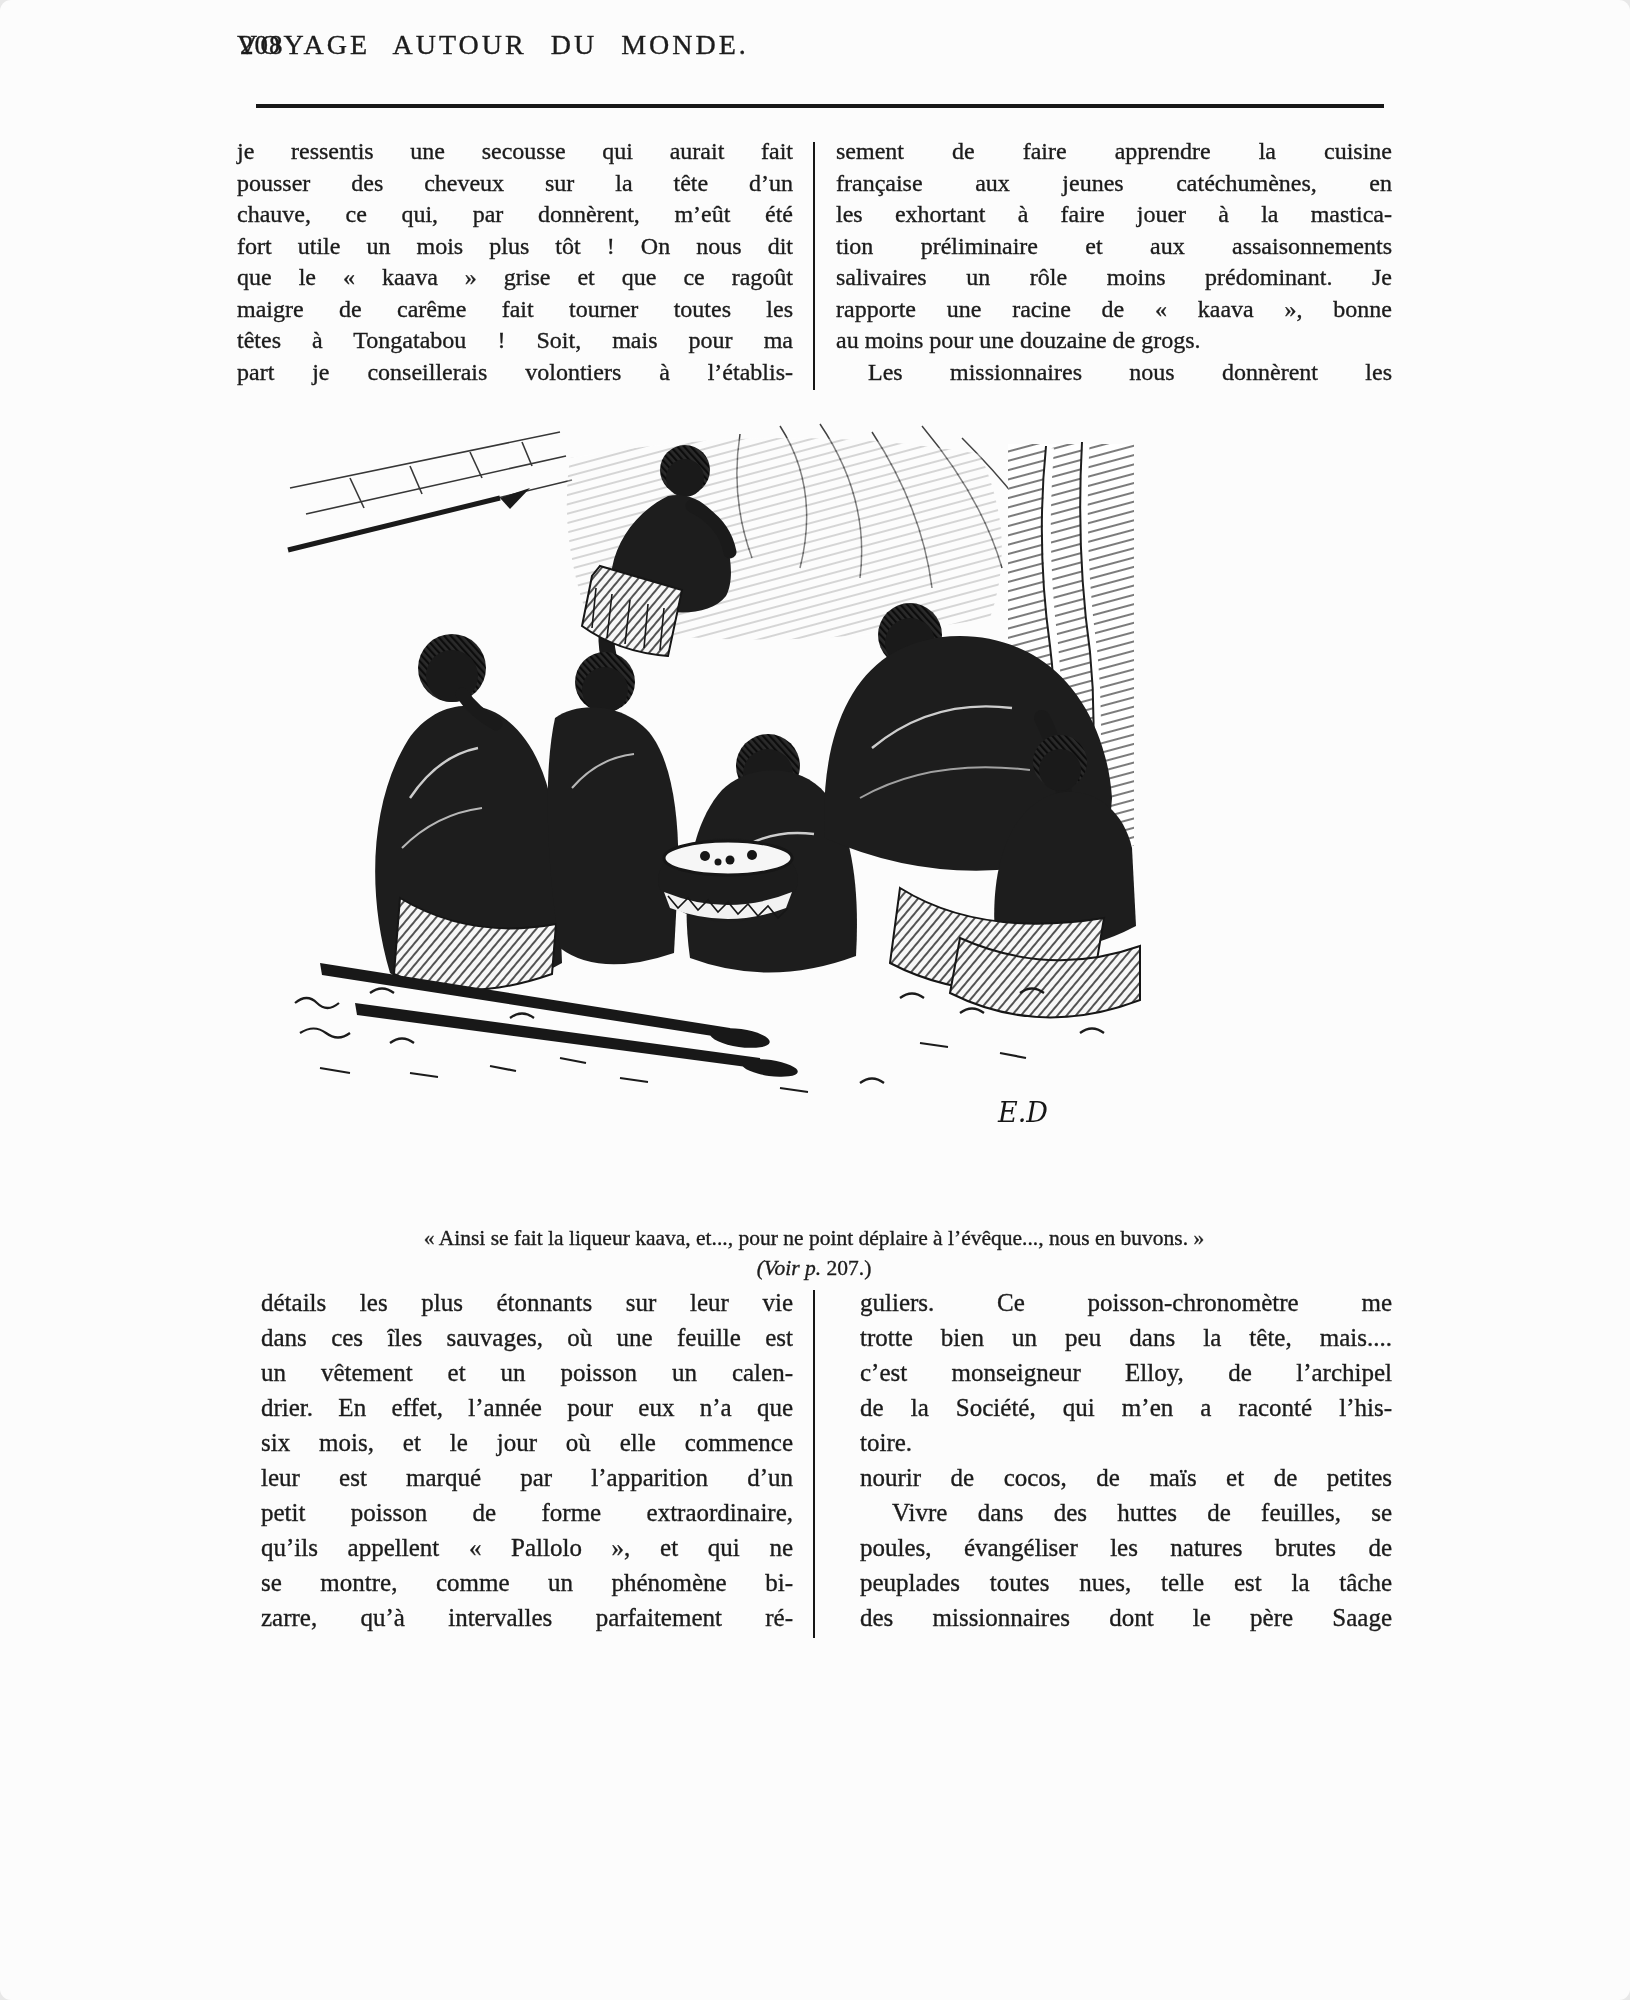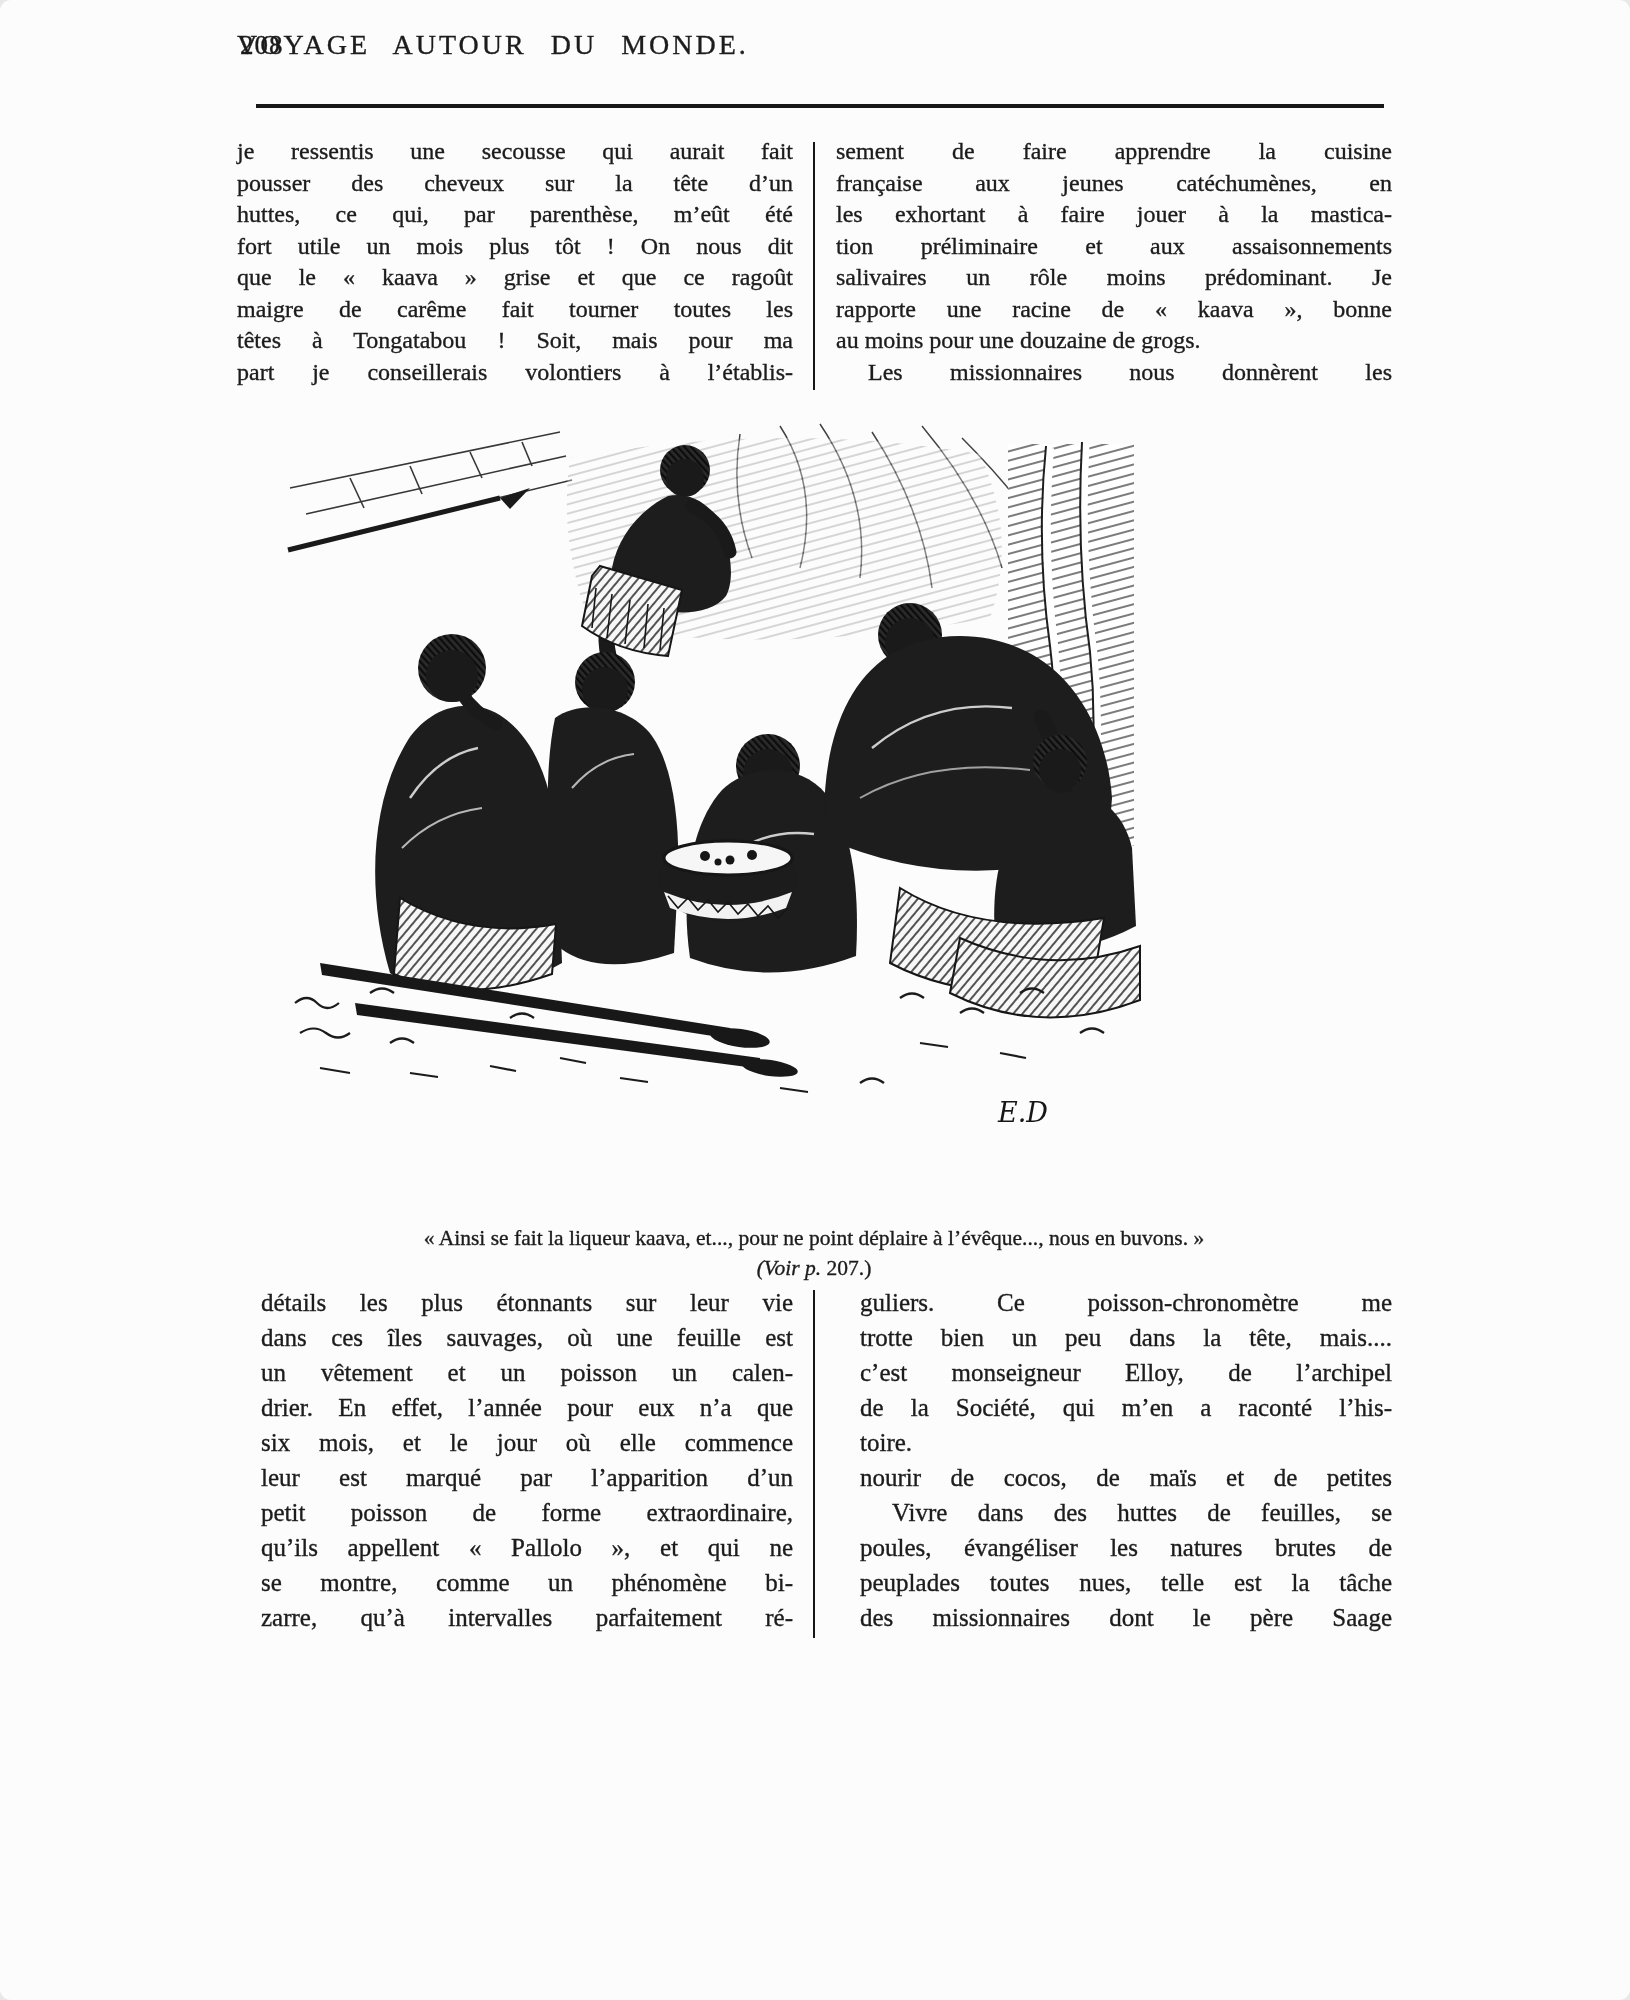--- a/index.html
+++ b/index.html
@@ -45,21 +45,21 @@
 
 <div class="page">
 
   <div class="page-number">208</div>
   <div class="running-title">VOYAGE AUTOUR DU MONDE.</div>
   <div class="header-rule"></div>
 
   <div class="col top-left">
       <div class="line">je ressentis une secousse qui aurait fait</div>
       <div class="line">pousser des cheveux sur la tête d’un</div>
-      <div class="line">huttes, ce qui, par parenthèse, m’eût été</div>
+      <div class="line">chauve, ce qui, par donnèrent, m’eût été</div>
       <div class="line">fort utile un mois plus tôt ! On nous dit</div>
       <div class="line">que le « kaava » grise et que ce ragoût</div>
       <div class="line">maigre de carême fait tourner toutes les</div>
       <div class="line">têtes à Tongatabou ! Soit, mais pour ma</div>
       <div class="line">part je conseillerais volontiers à l’établis-</div>
     </div>
   <div class="col top-right">
       <div class="line">sement de faire apprendre la cuisine</div>
       <div class="line">française aux jeunes catéchumènes, en</div>
       <div class="line">les exhortant à faire jouer à la mastica-</div>

